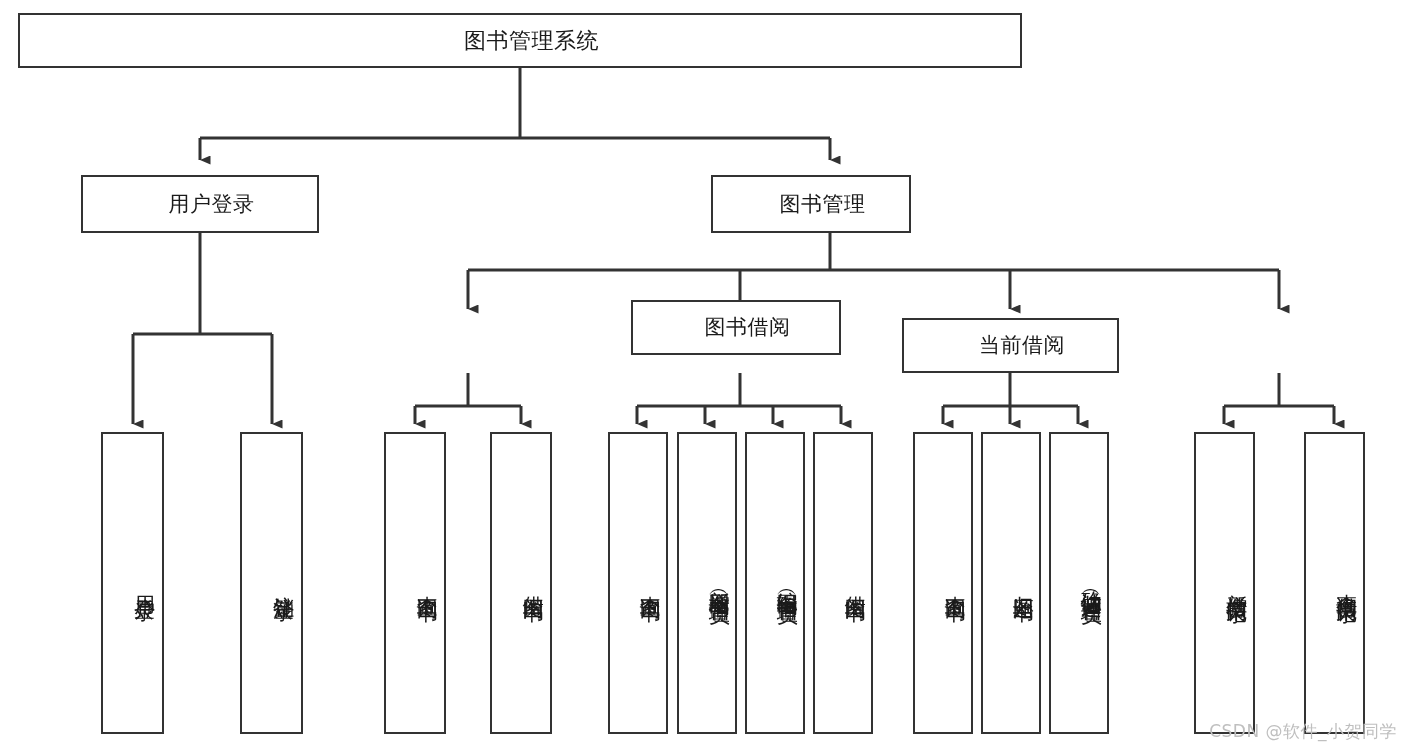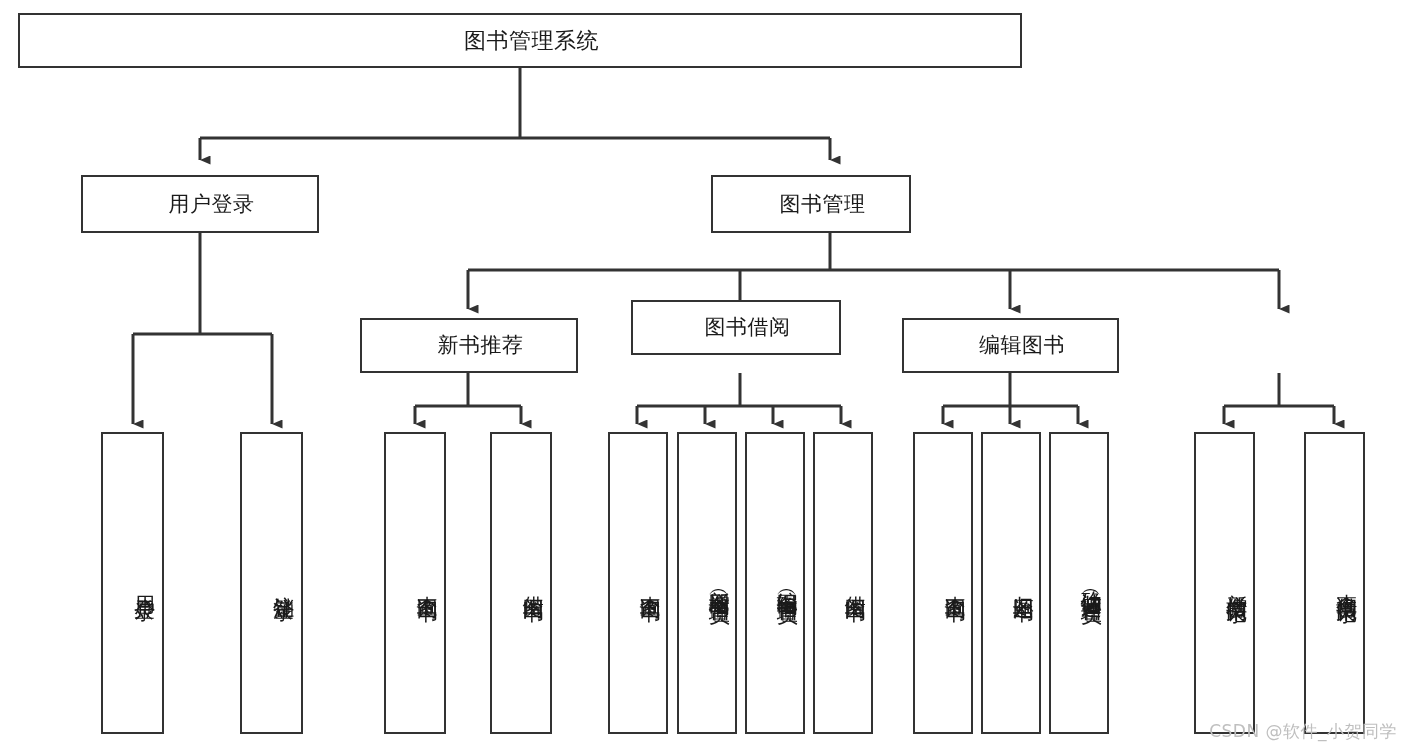--- a/index.html
+++ b/index.html
@@ -129,28 +129,25 @@
     <span class="lbl">图书管理系统</span>
   </div>
 
   <div class="node horiz" style="left:81px; top:175px; width:238px; height:58px;">
     <span class="lbl">用户登录</span>
   </div>
   <div class="node horiz" style="left:711px; top:175px; width:200px; height:58px;">
     <span class="lbl">图书管理</span>
   </div>
 
-  <div class="node horiz" style="left:360px; top:318px; width:218px; height:55px;">
-    <span class="lbl">新书推荐</span>
-  </div>
   <div class="node horiz" style="left:631px; top:300px; width:210px; height:55px;">
     <span class="lbl">图书借阅</span>
   </div>
   <div class="node horiz" style="left:902px; top:318px; width:217px; height:55px;">
-    <span class="lbl">编辑图书</span>
+    <span class="lbl">当前借阅</span>
   </div>
 
   <div class="node vert" style="left:101px; top:432px; width:63px; height:302px;">
     <span class="lbl">用户登录</span>
   </div>
   <div class="node vert" style="left:240px; top:432px; width:63px; height:302px;">
     <span class="lbl">注销登录</span>
   </div>
 
   <div class="node vert" style="left:384px; top:432px; width:62px; height:302px;">

